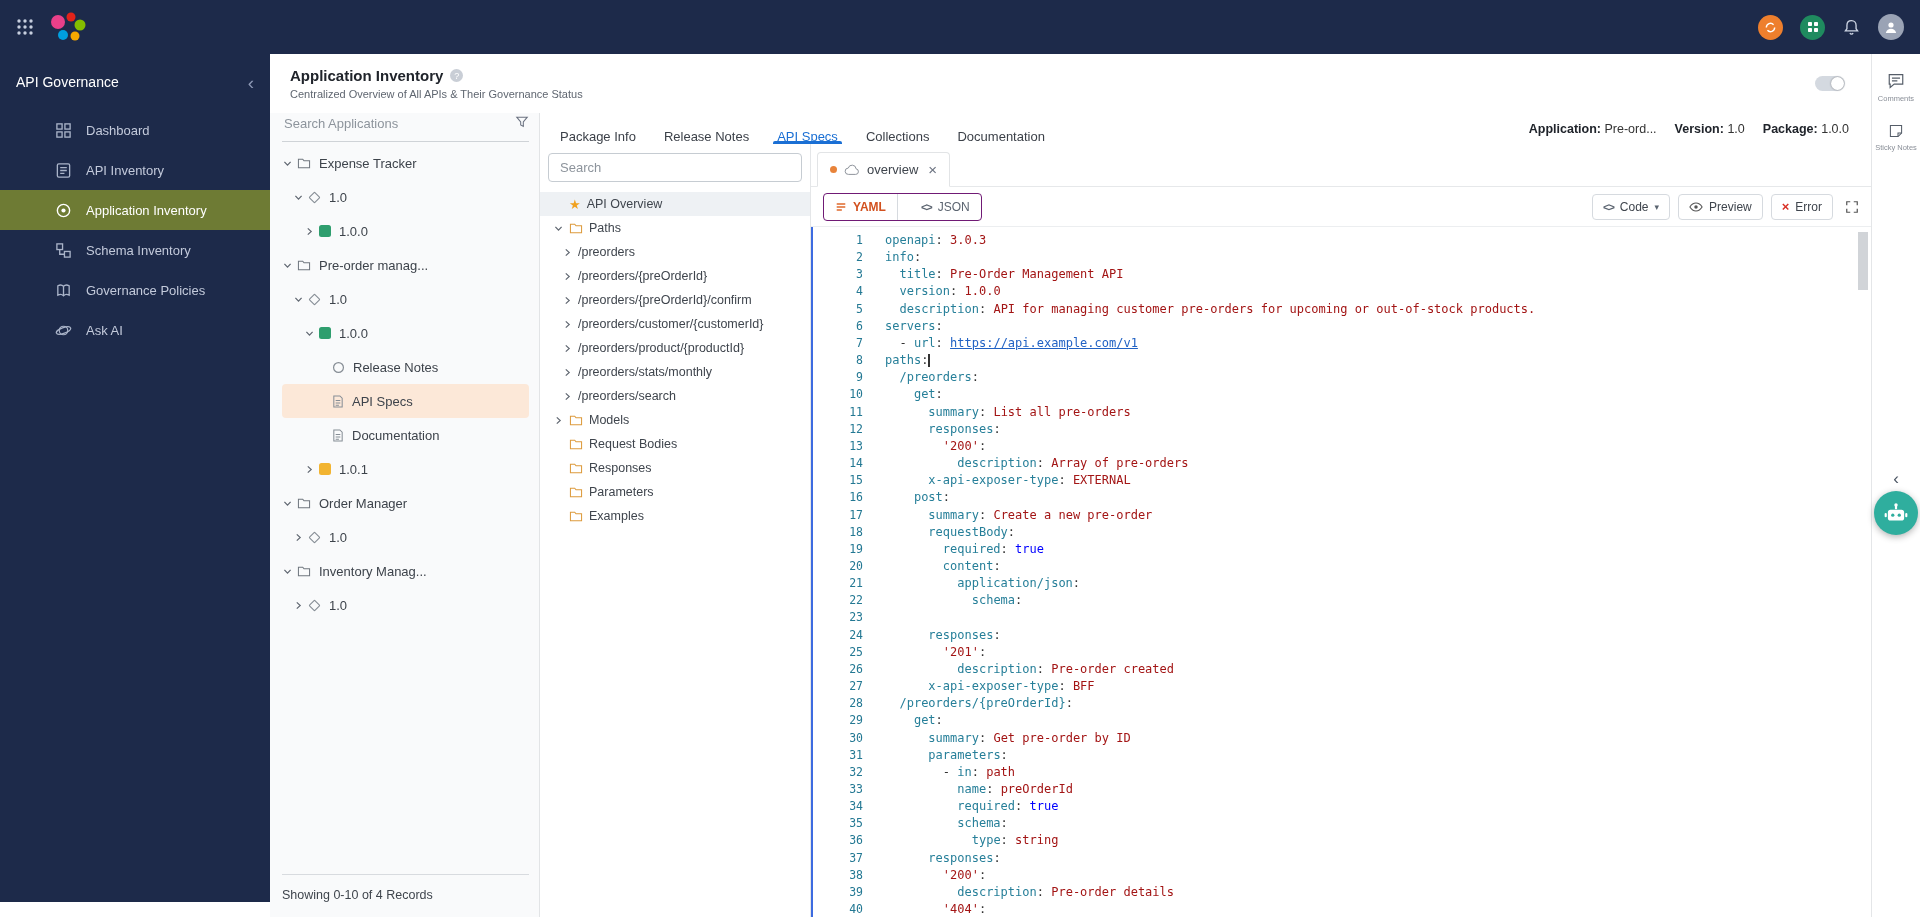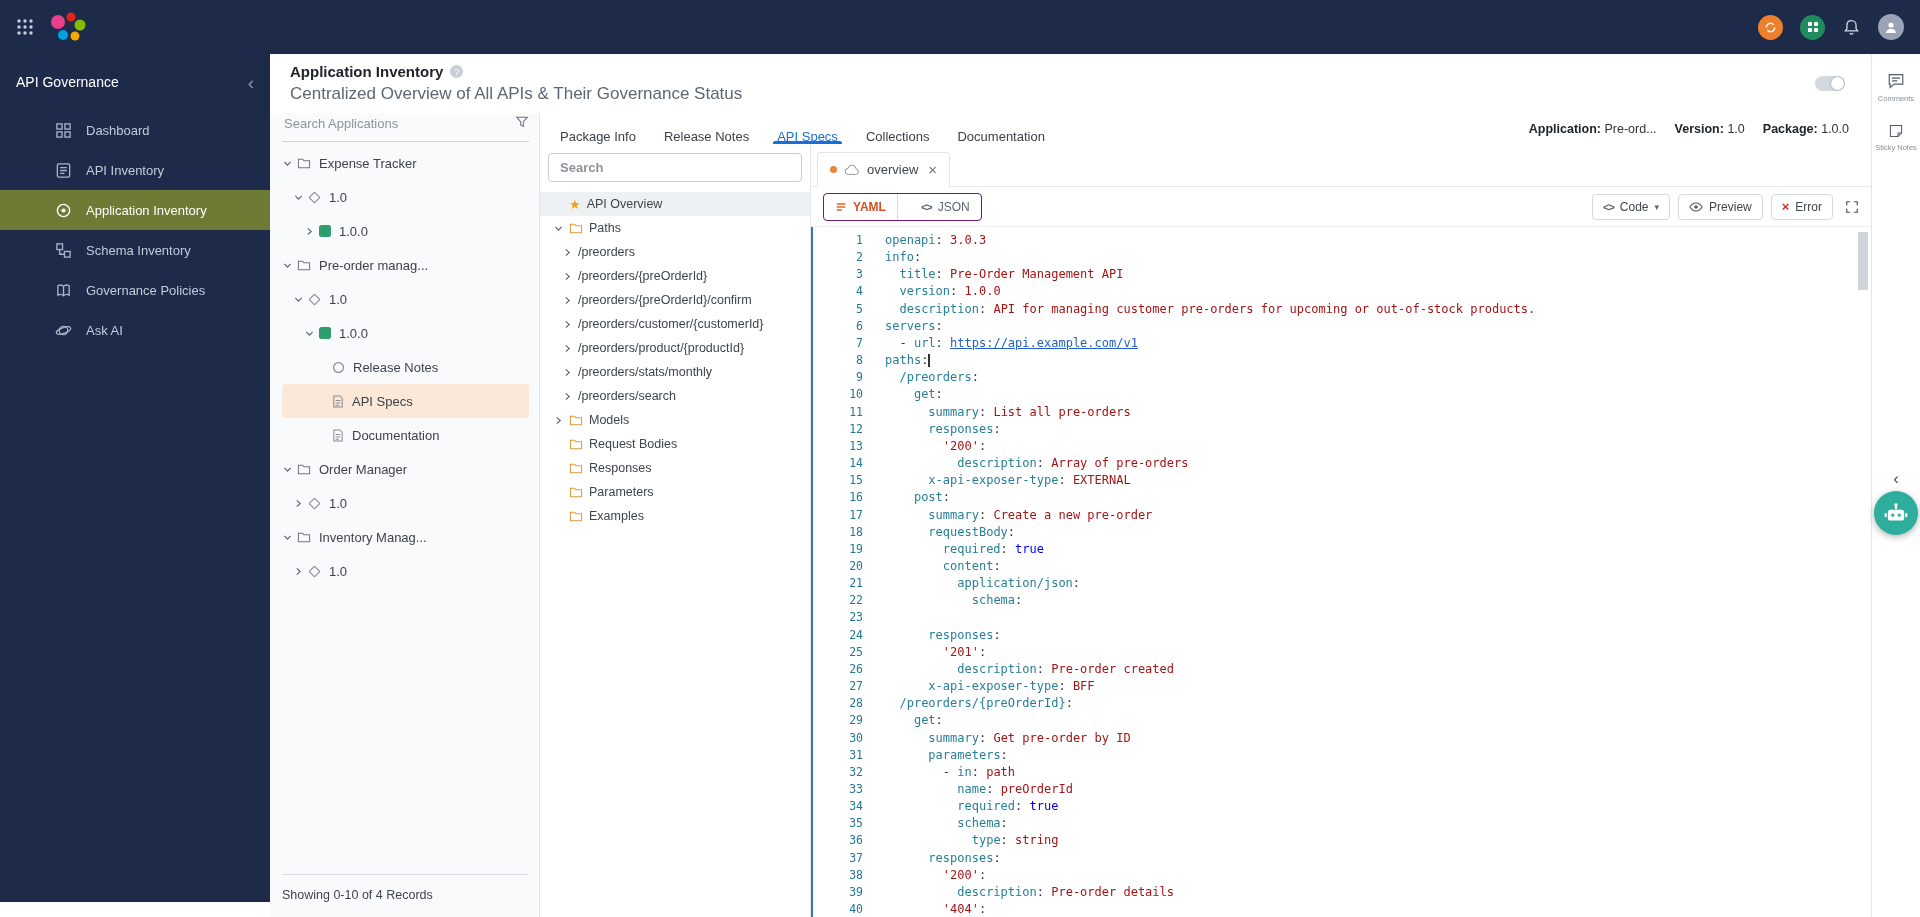--- a/index.html
+++ b/index.html
@@ -27,21 +27,21 @@
   .sb-item.active{background:#6e7b34;color:#fff;}
   .sb-item.active .sb-ic{color:#fff;}
 
   
   .header-band{position:absolute;left:270px;top:54px;right:49px;height:59px;background:#fff;
                display:flex;align-items:center;justify-content:space-between;padding:0 26px 0 20px;box-sizing:border-box;}
   .hb-title-row{display:flex;align-items:center;}
   .hb-title{font-size:15px;font-weight:bold;color:#20242b;}
   .info-icon{width:13px;height:13px;border-radius:50%;background:#c9ced6;color:#fff;font-size:9px;
              display:inline-flex;align-items:center;justify-content:center;margin-left:7px;cursor:pointer;}
-  .hb-sub{font-size:17px;color:#5f6670;margin-top:4px;}
+  .hb-sub{font-size:11px;color:#5f6670;margin-top:4px;}
   .toggle{width:30px;height:15px;border-radius:8px;background:#d4d9e0;position:relative;cursor:pointer;}
   .toggle .knob{position:absolute;right:1px;top:1px;width:13px;height:13px;border-radius:50%;background:#fff;
                 box-shadow:0 0 2px rgba(0,0,0,.45);}
 
   
   .app-panel{position:absolute;left:270px;top:113px;width:270px;bottom:0;background:#f9fafb;
              border-right:1px solid #e2e4e6;box-sizing:border-box;}
   .ap-search-row{display:flex;align-items:flex-start;margin:2px 10px 4px 12px;border-bottom:1px solid #cfd3d7;height:26px;}
   .ap-search-row input{border:none;background:transparent;outline:none;flex:1;font-size:13px;color:#333;
                        font-family:"Liberation Sans",sans-serif;}
@@ -65,21 +65,21 @@
                      border-radius:2px 2px 0 0;}
   .meta{margin-left:auto;display:flex;align-items:center;gap:18px;padding-right:22px;font-size:12.5px;color:#333;}
   .meta b{font-weight:bold;color:#20242b;}
 
   .content-row{position:absolute;top:31px;left:0;right:0;bottom:0;display:flex;}
 
   
   .spec-tree{width:271px;flex:none;border-right:1px solid #e4e6e8;padding-top:9px;box-sizing:border-box;background:#fff;}
   .st-search{margin:0 8px 10px;border:1px solid #c6ccd2;border-radius:4px;height:27px;display:flex;align-items:center;
              padding:0 9px;background:#fff;}
-  .st-search input{border:none;outline:none;flex:1;font-size:13px;color:#333;font-family:"Liberation Sans",sans-serif;background:transparent;font-weight:bold;}
+  .st-search input{border:none;outline:none;flex:1;font-size:13px;color:#333;font-family:"Liberation Sans",sans-serif;background:transparent;}
   .spec-row{height:24px;display:flex;align-items:center;font-size:12.5px;color:#3f454d;padding-left:13px;cursor:pointer;}
   .spec-row .sp-caret{width:16px;display:flex;flex:none;}
   .spec-row .tico{margin-right:6px;display:flex;flex:none;}
   .spec-row.child{padding-left:22px;}
   .spec-row.selected{background:#eef1f4;}
   .star{color:#f0a11e;font-size:13px;line-height:1;}
 
   
   .editor{flex:1;display:flex;flex-direction:column;min-width:0;}
   .etab-row{height:43px;box-sizing:border-box;padding:8px 0 0 6px;border-bottom:1px solid #e6e8ea;display:flex;background:#fff;}
@@ -381,20 +381,33 @@
       <div class="app-row ind3">
         <span class="tico">
           <svg width="12" height="13" viewBox="0 0 12 14">
             <g fill="none" stroke="#868d95" stroke-width="1.1">
               <path d="M1.5 1h6.5l2.5 2.5V13h-9z"></path>
               <path d="M3.5 6h5M3.5 8.5h5M3.5 11h3.5"></path>
             </g>
           </svg>
         </span>
         <span>Documentation</span>
+      </div>
+      <div class="app-row ind2">
+        <span class="caret">
+          <svg width="11" height="11" viewBox="0 0 16 16">
+            <path d="M5.5 3.5l5 4.5-5 4.5" fill="none" stroke="#5f6670" stroke-width="1.7"></path>
+          </svg>
+        </span>
+        <span class="tico">
+          <svg width="12" height="12" viewBox="0 0 12 12">
+            <rect width="12" height="12" rx="2.5" fill="#f2b431"></rect>
+          </svg>
+        </span>
+        <span>1.0.1</span>
       </div>
       <div class="app-row ind0">
         <span class="caret">
           <svg width="11" height="11" viewBox="0 0 16 16">
             <path d="M3.5 5.5L8 10.5l4.5-5" fill="none" stroke="#5f6670" stroke-width="1.7"></path>
           </svg>
         </span>
         <span class="tico">
           <svg width="14" height="12" viewBox="0 0 16 14">
             <path d="M1.5 2.5h5L8 4.5h6.5v8h-13z" fill="none" stroke="#70777f" stroke-width="1.2"></path>

